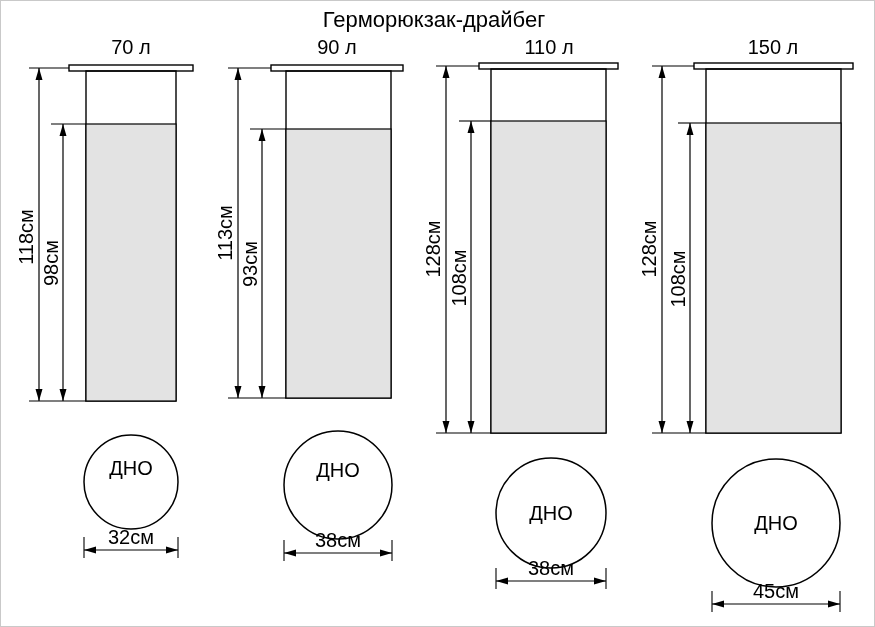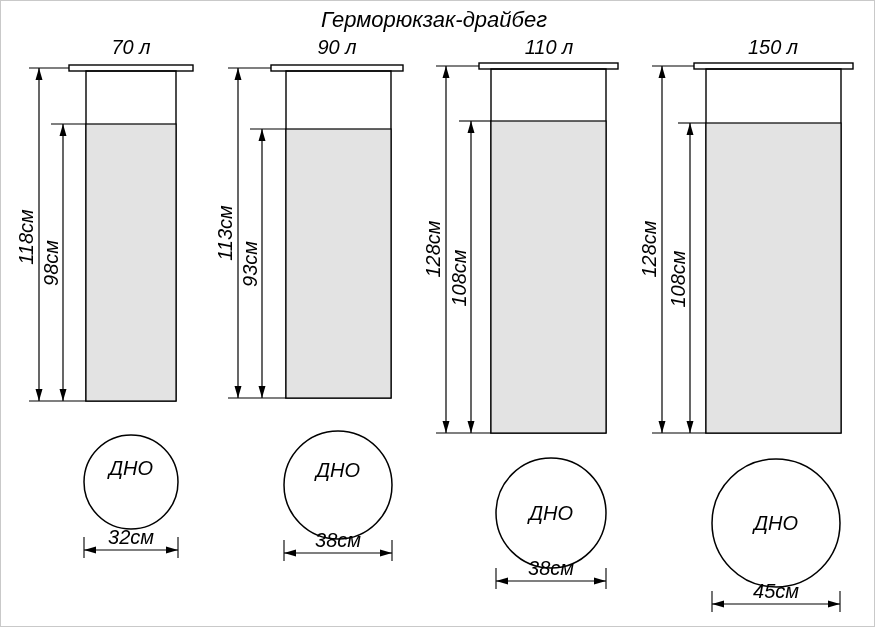--- a/index.html
+++ b/index.html
@@ -3,21 +3,20 @@
 <meta charset="utf-8">
 <style>
   html,body{margin:0;padding:0;background:#ffffff;}
   .page{
     width:875px;height:627px;
     box-sizing:border-box;
     border:1px solid #c9c9c9;
     background:#ffffff;
     position:relative;
     font-family:"Liberation Sans", sans-serif;
-    font-style:italic;
   }
   svg{display:block;}
   svg text{
     font-family:"Liberation Sans", sans-serif;
     fill:#000000;
   }
   .title-text{font-size:22px;}
   .volume-label{font-size:20px;}
   .dim-label{font-size:20px;}
   .dno-label{font-size:20px;}

